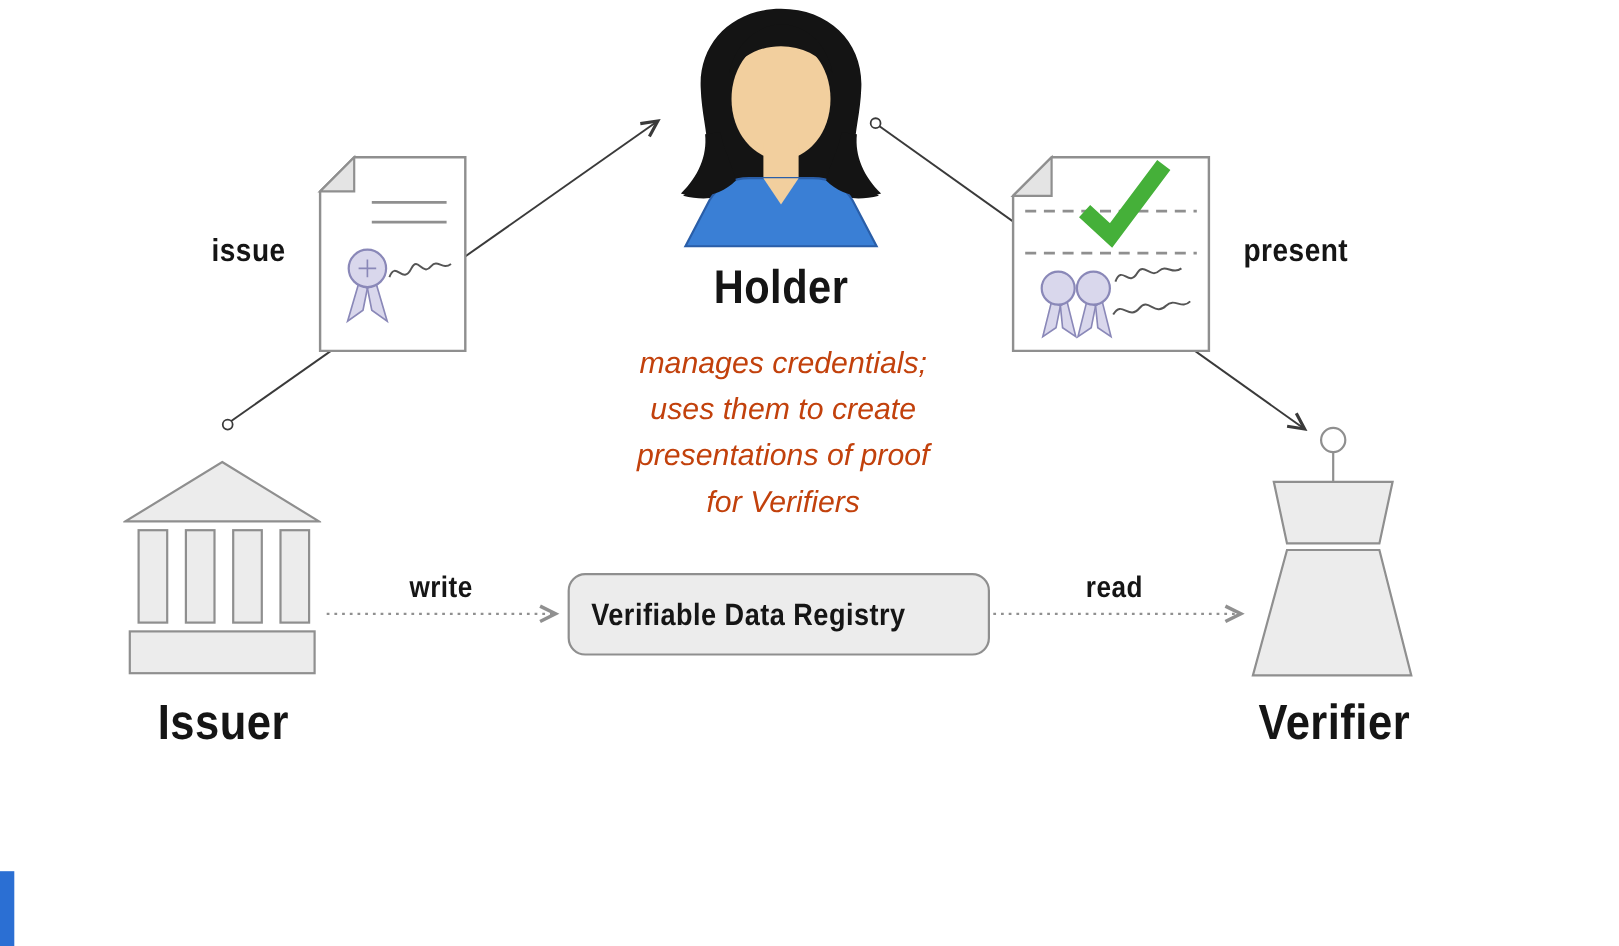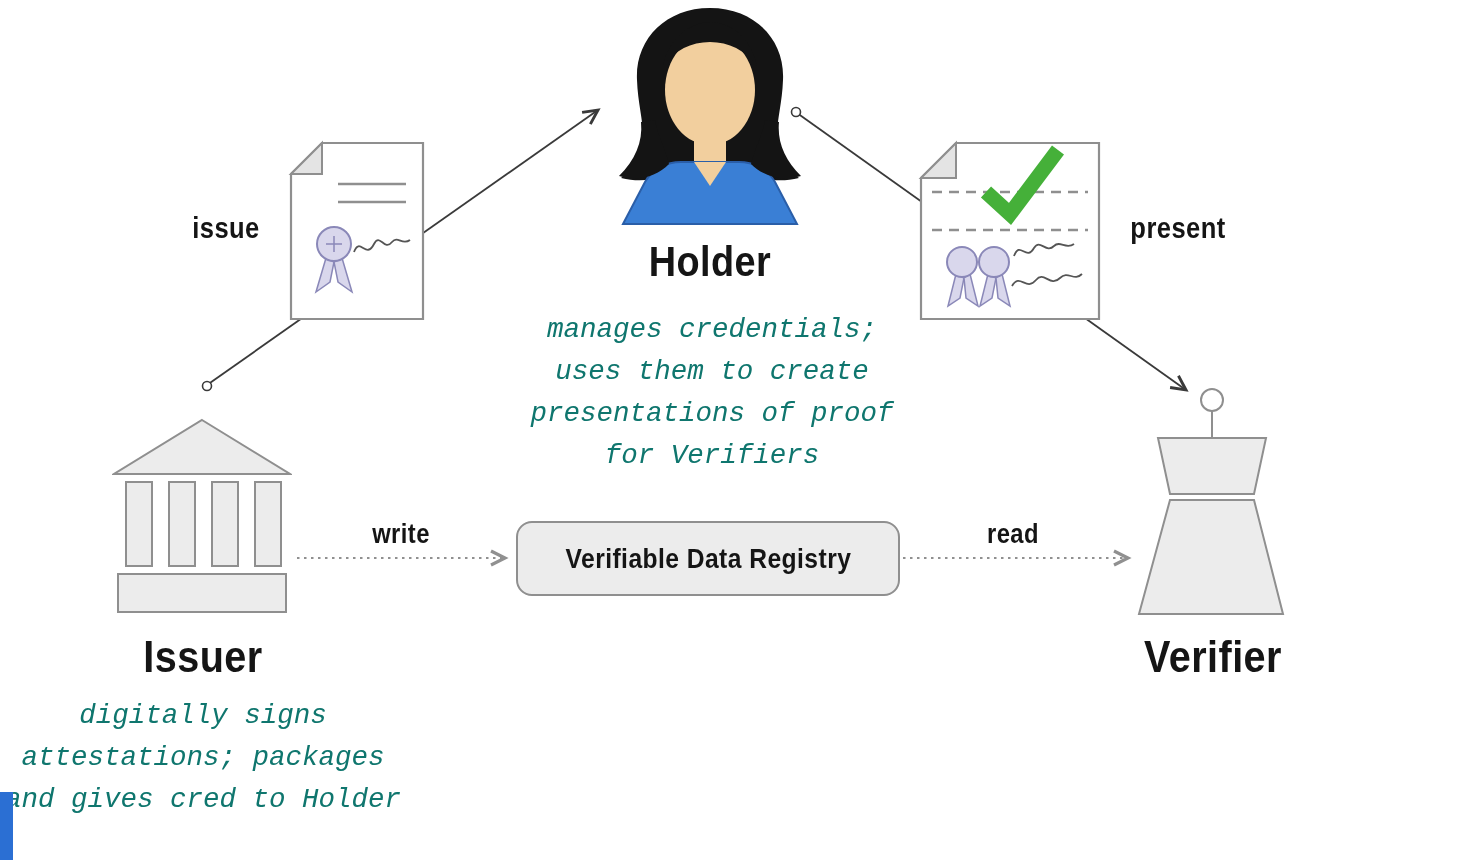--- a/index.html
+++ b/index.html
@@ -9,38 +9,38 @@
     font-family:"Liberation Sans",sans-serif;overflow:hidden;
   }
   .layer{position:absolute;left:0;top:0;}
   .icon{position:absolute;}
   .hlabel{
     position:absolute;font-weight:700;color:#151515;line-height:1;
     transform:translateX(-50%) scaleX(0.88);white-space:nowrap;
     letter-spacing:0.5px;
   }
   .desc{
-    position:absolute;font-family:Liberation Mono, monospace;font-style:italic;
-    color:#0f766e;text-align:center;white-space:pre-line;
+    position:absolute;font-family:Liberation Sans, sans-serif;font-style:italic;
+    color:#c2410c;text-align:center;white-space:pre-line;
     font-size:27.5px;line-height:42px;transform:translateX(-50%);
   }
   .lbl-issue{left:226px;top:214px;font-size:29px;}
   .lbl-present{left:1178px;top:214px;font-size:29px;}
   .lbl-holder{left:710px;top:240px;font-size:43px;}
   .lbl-issuer{left:203px;top:634px;font-size:45px;}
   .lbl-verifier{left:1213px;top:634px;font-size:45px;}
   .lbl-write{left:401px;top:521px;font-size:27px;}
   .lbl-read{left:1013px;top:521px;font-size:27px;}
   .desc-holder{left:712px;top:309px;}
   .desc-issuer{left:203px;top:695px;}
   .desc-verifier{left:1213px;top:695px;}
   .registry{
     position:absolute;left:516px;top:521px;width:384px;height:75px;
     background:#ececec;border:2px solid #8f8f8f;border-radius:16px;
-    display:flex;align-items:center;justify-content:center;box-sizing:border-box;
+    display:flex;align-items:center;box-sizing:border-box;
   }
   .registry span{
     font-weight:700;font-size:28px;color:#151515;transform:scaleX(0.88);
     white-space:nowrap;letter-spacing:0.5px;
   }
   .accent-bar{
     position:absolute;left:0;top:792px;width:13px;height:68px;background:#2b6fd3;
   }
 </style>
 </head>
@@ -131,21 +131,18 @@
   <div class="hlabel lbl-write">write</div>
   <div class="hlabel lbl-read">read</div>
 
   <div class="hlabel lbl-holder">Holder</div>
   <div class="desc desc-holder">manages credentials;
 uses them to create
 presentations of proof
 for Verifiers</div>
 
   <div class="hlabel lbl-issuer">Issuer</div>
-  <div class="desc desc-issuer">digitally signs
-attestations; packages
-and gives cred to Holder</div>
 
   <div class="hlabel lbl-verifier">Verifier</div>
 
   <div class="accent-bar"></div>
 
 </div>
 
 </body></html>

